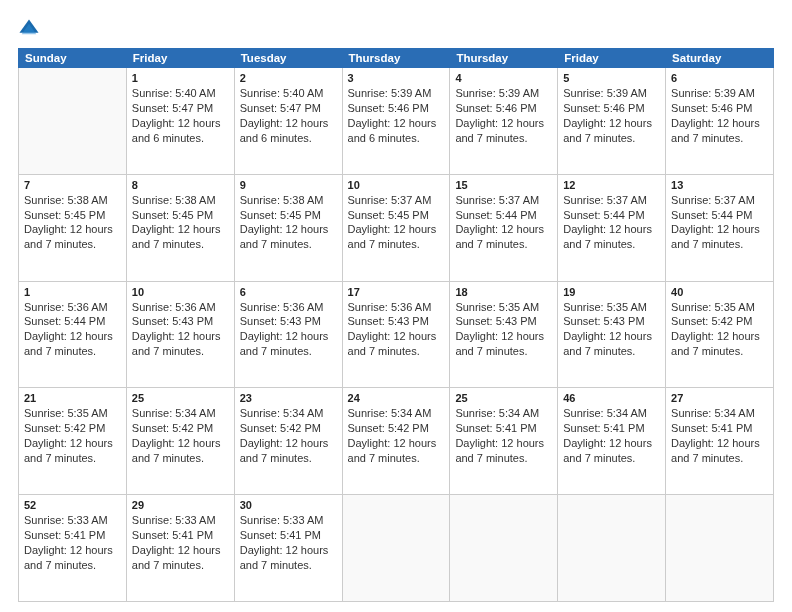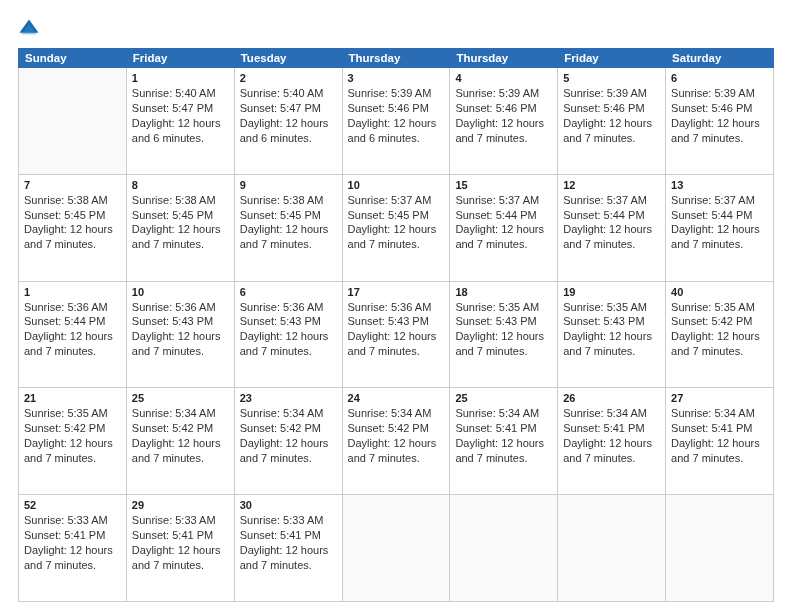--- a/index.html
+++ b/index.html
@@ -338,21 +338,21 @@
       </td>
           <td>
         <span class="day-num">25</span>
         <div class="day-info">
           Sunrise: 5:34 AM<br>
           Sunset: 5:41 PM<br>
           Daylight: 12 hours <br>and 7 minutes.
         </div>
       </td>
           <td>
-        <span class="day-num">26</span>
+        <span class="day-num">46</span>
         <div class="day-info">
           Sunrise: 5:34 AM<br>
           Sunset: 5:41 PM<br>
           Daylight: 12 hours <br>and 7 minutes.
         </div>
       </td>
           <td>
         <span class="day-num">27</span>
         <div class="day-info">
           Sunrise: 5:34 AM<br>

